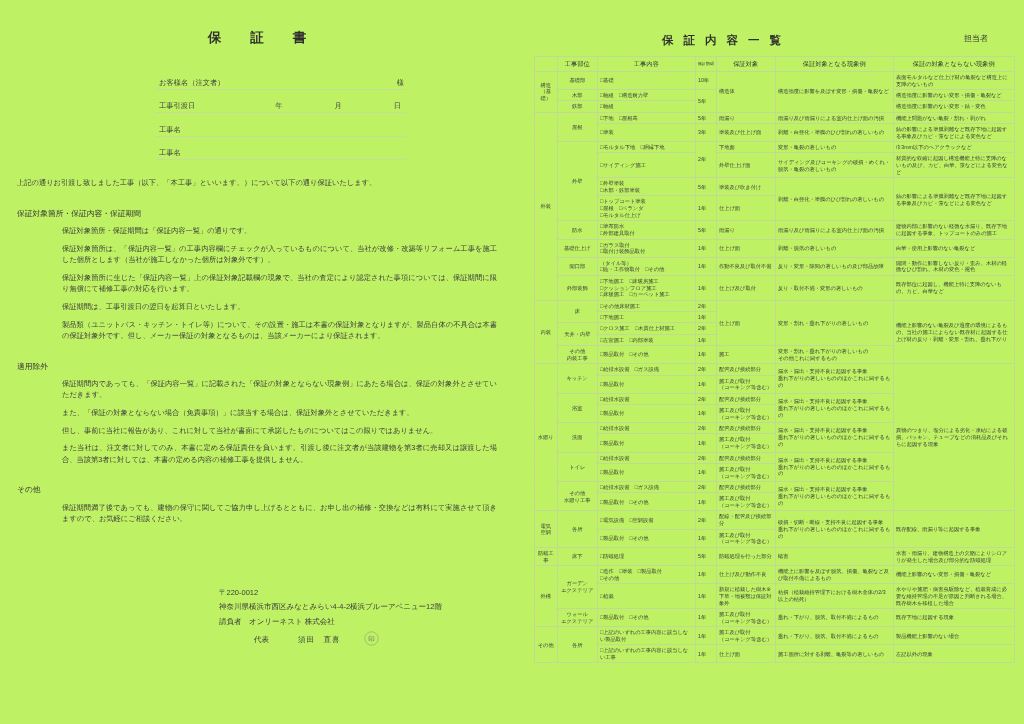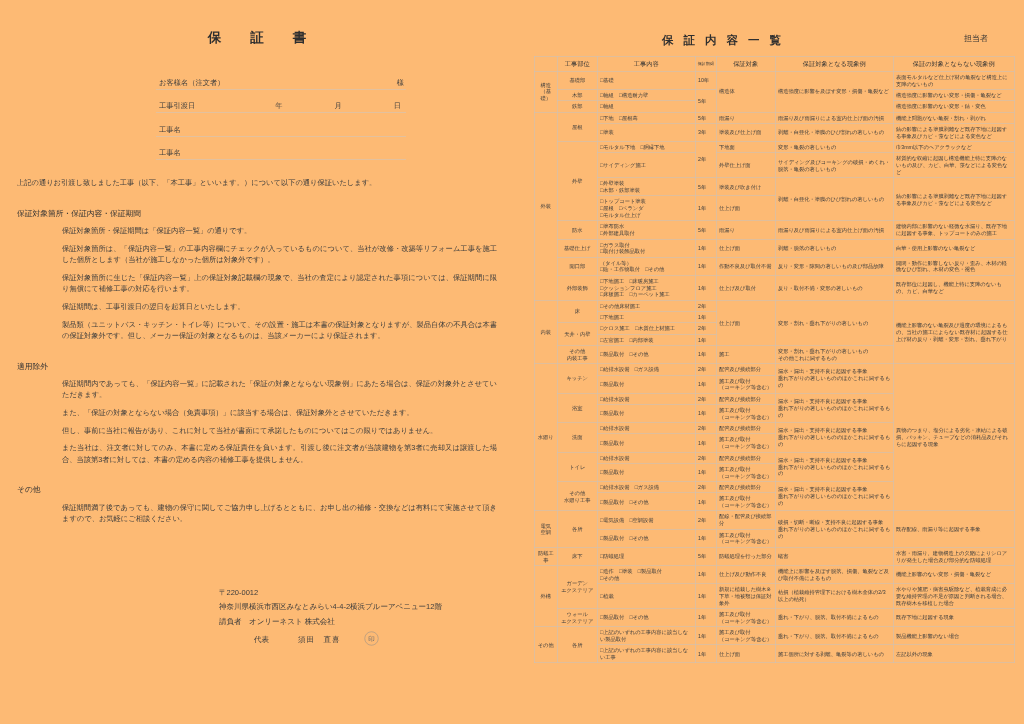--- a/index.html
+++ b/index.html
@@ -1,20 +1,20 @@
 <!DOCTYPE html>
 <html><head>
 <meta charset="utf-8">
 <style>
   html,body{margin:0;padding:0;}
   body{
     width:1024px;height:724px;background:#ffffff;overflow:hidden;
     font-family:"Liberation Sans","DejaVu Sans",sans-serif;color:#3c3c3c;
   }
-  .sheet{position:relative;width:1024px;height:724px;background:#fdba74;}
+  .sheet{position:relative;width:1024px;height:724px;background:#bef264;}
 
   
   .left-page{position:absolute;left:0;top:0;width:512px;height:724px;}
   .lp-scale{width:1024px;height:1448px;transform:scale(0.5);transform-origin:top left;padding:0;}
   .lp-inner{padding:56px 30px 0 34px;}
   .lp-title{text-align:center;font-size:27px;font-weight:bold;letter-spacing:58px;padding-left:58px;color:#2e2e2e;}
   .lp-form{width:500px;margin:40px auto 0 278px;font-size:14.5px;}
   .f-row{display:flex;align-items:flex-end;border-bottom:1px solid #c9c9c9;height:42px;padding:0 4px 4px 6px;}
   .f-suffix{margin-left:auto;}
   .f-units{display:flex;margin-left:auto;gap:104px;padding-right:6px;}

